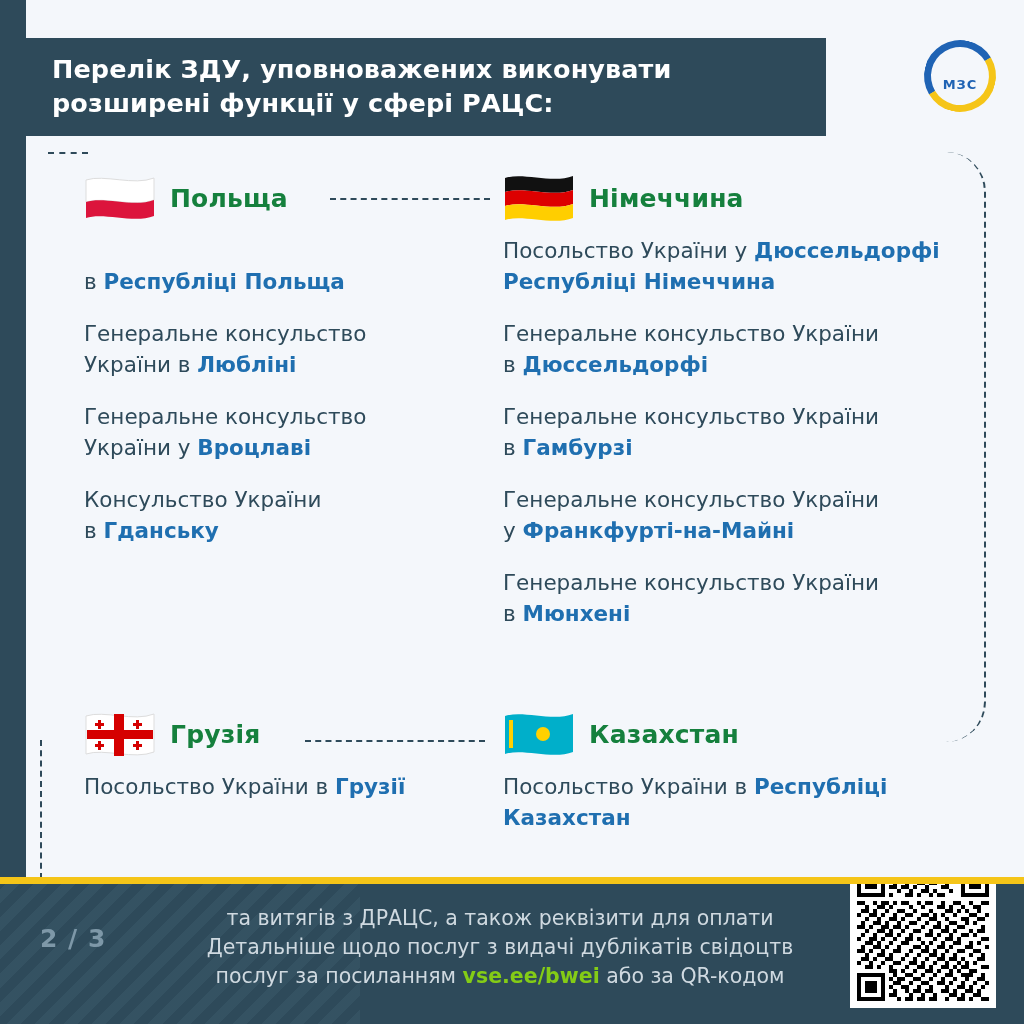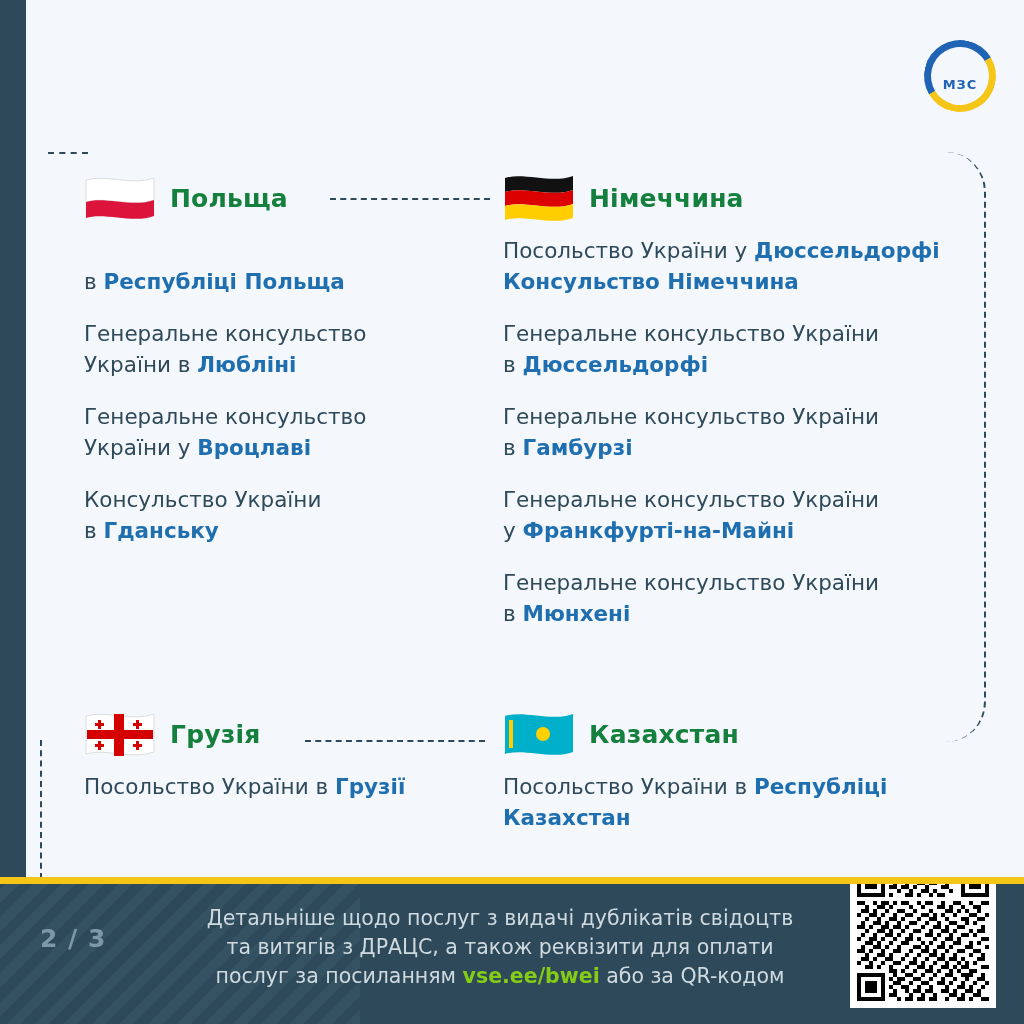--- a/index.html
+++ b/index.html
@@ -126,20 +126,23 @@
   }
   .qr svg{display:block;}
 </style>
 </head>
 <body>
 
 <div class="page">
 
   <div class="corner-strip"></div>
 
+  <div class="header-bar">
+    <div class="header-title">Перелік ЗДУ, уповноважених виконувати розширені функції у сфері РАЦС:</div>
+  </div>
 
   <div class="logo">
     <div class="arc-blue"></div>
     <div class="arc-yellow"></div>
     <div class="logo-text">МЗС</div>
   </div>
 
   <div class="dash-line dash-h" style="left:48px;top:152px;width:40px;"></div>
   <div class="route-box" style="left:48px;top:152px;width:938px;height:590px;border-top:none;border-left:none;border-bottom:none;border-radius:0 40px 40px 0;"></div>
   <div class="dash-line dash-h" style="left:330px;top:198px;width:160px;"></div>
@@ -183,21 +186,21 @@
           <path d="M2 4 C20 -2, 50 10, 70 2 L70 16 C50 24, 20 12, 2 18 Z" fill="#111111"></path>
           <path d="M2 18 C20 12, 50 24, 70 16 L70 30 C50 38, 20 26, 2 32 Z" fill="#dd0000"></path>
           <path d="M2 32 C20 26, 50 38, 70 30 L70 44 C50 52, 20 40, 2 46 Z" fill="#ffce00"></path>
         </svg>
       </div>
       <div class="country-name">Німеччина</div>
     </div>
 
     <div class="entry">
       <span>Посольство України у </span><span class="hl">Дюссельдорфі</span><br>
-      <span class="hl">Консульство Німеччина</span>
+      <span class="hl">Республіці Німеччина</span>
     </div>
     <div class="entry">
       <span>Генеральне консульство України</span><br>
       <span>в </span><span class="hl">Дюссельдорфі</span>
     </div>
     <div class="entry">
       <span>Генеральне консульство України</span><br>
       <span>в </span><span class="hl">Гамбурзі</span>
     </div>
     <div class="entry">
@@ -252,22 +255,22 @@
       <span class="hl">Казахстан</span>
     </div>
   </div>
 
   <div class="yellow-bar"></div>
 
   <div class="footer">
     <div class="stripes"></div>
     <div class="page-num">2 / 3</div>
     <div class="footer-text">
+      <div>та витягів з ДРАЦС, а також реквізити для оплати</div>
       <div>Детальніше щодо послуг з видачі дублікатів свідоцтв</div>
-      <div>та витягів з ДРАЦС, а також реквізити для оплати</div>
       <div>
         <span>послуг за посиланням </span><span class="link">vse.ee/bwei</span><span> або за QR-кодом</span>
       </div>
     </div>
     <div class="qr">
       <svg width="132" height="132" viewBox="0 0 33 33" shape-rendering="crispEdges">
         <rect width="33" height="33" fill="#ffffff"></rect>
         <g fill="#000000">
           <rect x="0" y="0" width="7" height="7"></rect>
             <rect x="1" y="1" width="5" height="5" fill="#ffffff"></rect>

